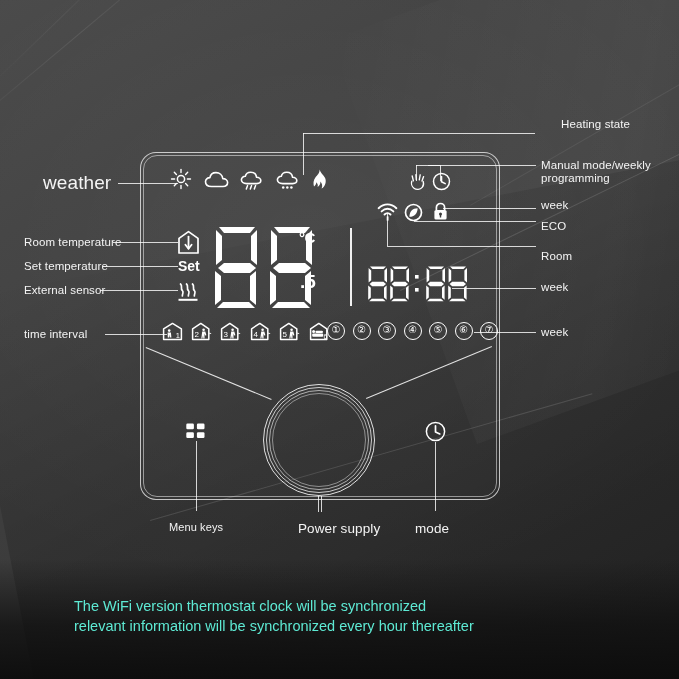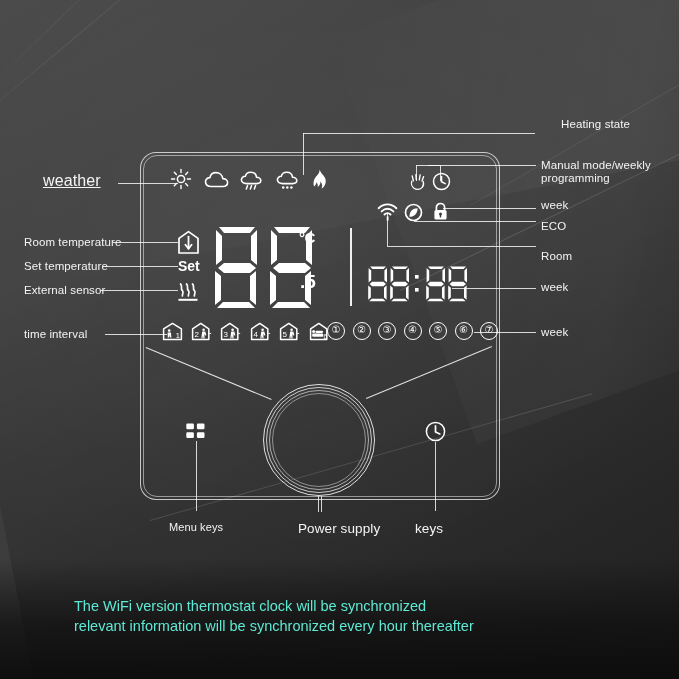--- a/index.html
+++ b/index.html
@@ -60,21 +60,21 @@
   
   .lead{position:absolute;background:rgba(255,255,255,.80);height:1px;}
   .leadv{position:absolute;background:rgba(255,255,255,.80);width:1px;}
   .diag{position:absolute;height:1px;background:rgba(255,255,255,.85);transform-origin:0 0;}
 
   
   .lbl{
     position:absolute;color:#f4f4f4;font-size:11.5px;white-space:nowrap;
     font-family:"Liberation Sans", sans-serif;letter-spacing:.1px;
   }
-  .lbl.big{font-size:16px;text-decoration:underline;}
+  .lbl.big{font-size:19px;}
   .lbl.two{line-height:13px;}
 
   
   .ico{position:absolute;color:#fff;}
 
   
   .wrow{position:absolute;left:170px;top:166px;width:150px;height:28px;}
 
   svg{display:block;overflow:visible;}
 
@@ -467,20 +467,20 @@
     </svg>
   </span>
 
   <div class="leadv" style="left:196px;top:441px;height:70px;"></div>
   <div class="leadv" style="left:318px;top:496px;height:16px;"></div>
   <div class="leadv" style="left:321px;top:496px;height:16px;"></div>
   <div class="leadv" style="left:435px;top:442px;height:69px;"></div>
 
   <div class="lbl" style="left:169px;top:521px;font-size:11px;">Menu keys</div>
   <div class="lbl" style="left:298px;top:521px;font-size:13.5px;">Power supply</div>
-  <div class="lbl" style="left:415px;top:521px;font-size:13.5px;">keys</div>
+  <div class="lbl" style="left:415px;top:521px;font-size:13.5px;">mode</div>
 
   <div class="caption">
     <div>The WiFi version thermostat clock will be synchronized</div>
     <div>relevant information will be synchronized every hour thereafter</div>
   </div>
 
 </div>
 
 </body></html>

